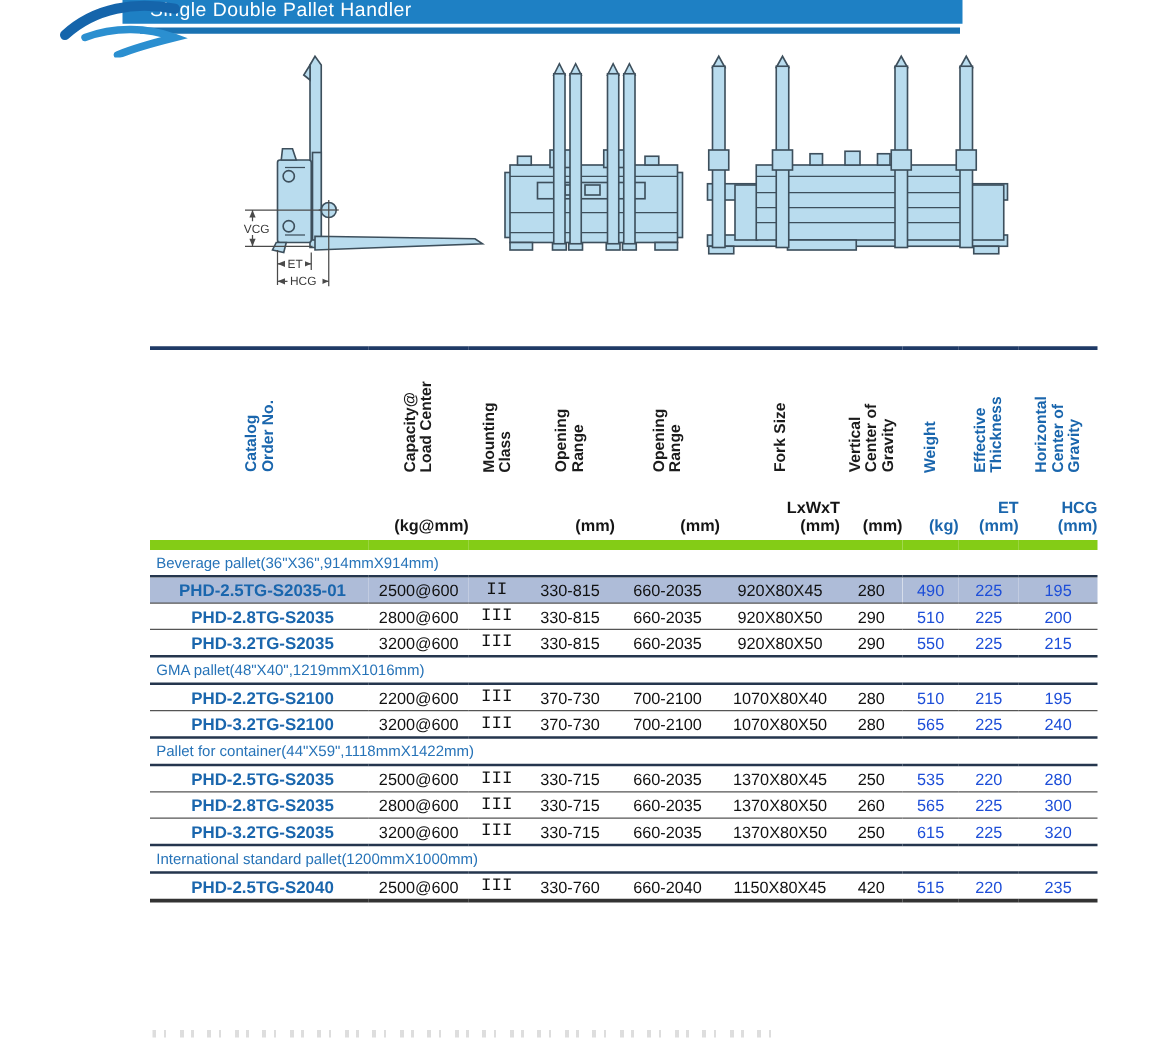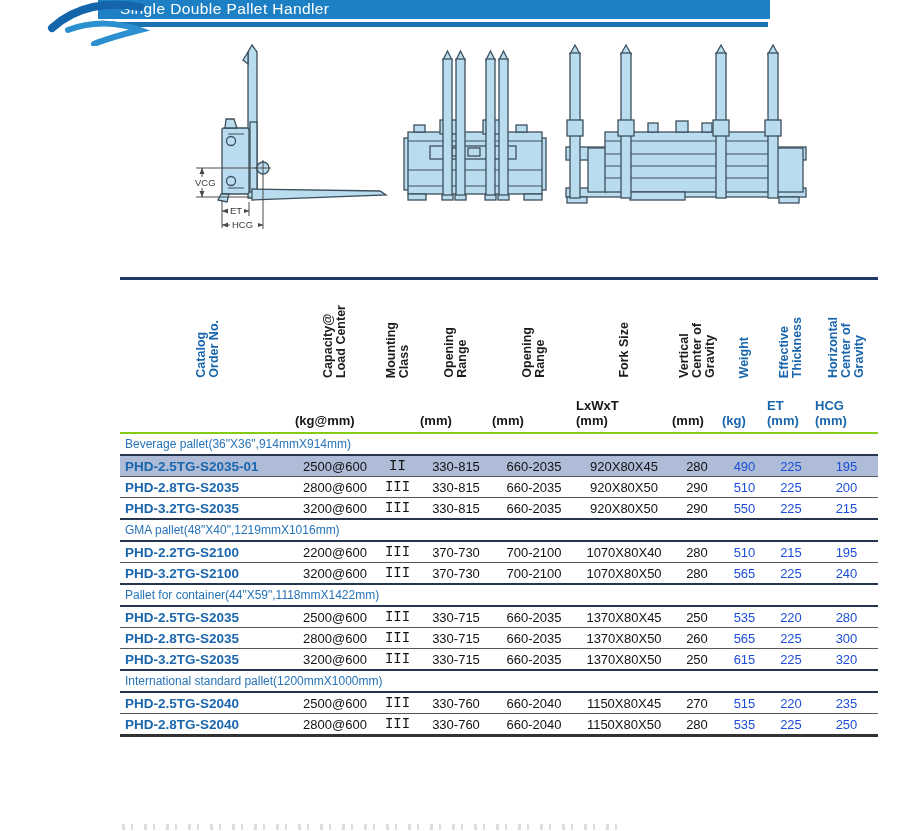--- a/index.html
+++ b/index.html
@@ -15,28 +15,28 @@
   .diagrams{position:absolute;left:0;top:0;width:920px;height:260px;}
 
   
   .spec{position:absolute;left:120px;top:277px;width:758px;border-collapse:collapse;
         border-top:3px solid #1f3a66;border-bottom:3px solid #333;table-layout:fixed;}
   .spec td,.spec th{padding:0;overflow:hidden;}
   thead th{vertical-align:bottom;height:101px;font-size:12.5px;font-weight:bold;color:#1c1c1c;padding-bottom:2px;}
   .rot{writing-mode:vertical-rl;transform:rotate(180deg);display:inline-block;
        white-space:pre-line;text-align:left;line-height:13px;}
   .hblue{color:#1a66ad;}
-  .units td{height:47px;vertical-align:bottom;text-align:left;font-weight:bold;font-size:13px;
+  .units td{height:47px;vertical-align:bottom;text-align:right;font-weight:bold;font-size:13px;
             color:#151515;white-space:pre-line;line-height:15px;padding-bottom:4px;
-            border-bottom:2px solid #84cc16;}
+            border-bottom:8px solid #84cc16;}
   .units td.hblue{color:#1a66ad;}
   .section-row td{border-top:2px solid #25364e;border-bottom:2px solid #25364e;background:#fff;}
   .stitle{display:block;color:#2673b8;font-size:12px;padding:3px 0 3px 5px;line-height:14px;}
   .data-row td{height:20px;border-bottom:1px solid #555;font-size:13px;text-align:center;color:#111;}
-  .data-row .model{text-align:left;padding-left:5px;color:#1a66ad;font-weight:bold;font-size:13.5px;}
+  .data-row .model{text-align:center;padding-left:5px;color:#1a66ad;font-weight:bold;font-size:13.5px;}
   .data-row .blue{color:#1d4ed8;}
   .data-row .serif{font-family:Liberation Mono, monospace;font-size:14px;}
   .data-row.hl td{background:#aebcd8;}
 
   
   .footnote-cut{position:absolute;left:122px;top:824px;width:500px;height:6px;opacity:.28;
     background:repeating-linear-gradient(90deg,#888 0 3px,transparent 3px 9px,#888 9px 11px,transparent 11px 22px);}
 </style>
 </head>
 <body>
@@ -335,33 +335,21 @@
           <span class="stitle">International standard pallet(1200mmX1000mm)</span>
         </td>
   </tr>
       <tr class="data-row">
     <td class="model">PHD-2.5TG-S2040</td>
     <td>2500@600</td>
     <td class="serif">III</td>
     <td>330-760</td>
     <td>660-2040</td>
     <td>1150X80X45</td>
-    <td>270</td>
+    <td>420</td>
     <td class="blue">515</td>
     <td class="blue">220</td>
     <td class="blue">235</td>
   </tr>
-      <tr class="data-row">
-    <td class="model">PHD-2.8TG-S2040</td>
-    <td>2800@600</td>
-    <td class="serif">III</td>
-    <td>330-760</td>
-    <td>660-2040</td>
-    <td>1150X80X50</td>
-    <td>280</td>
-    <td class="blue">535</td>
-    <td class="blue">225</td>
-    <td class="blue">250</td>
-  </tr>
     </tbody>
 </table>
 
 <div class="footnote-cut"></div>
 
 </body></html>

